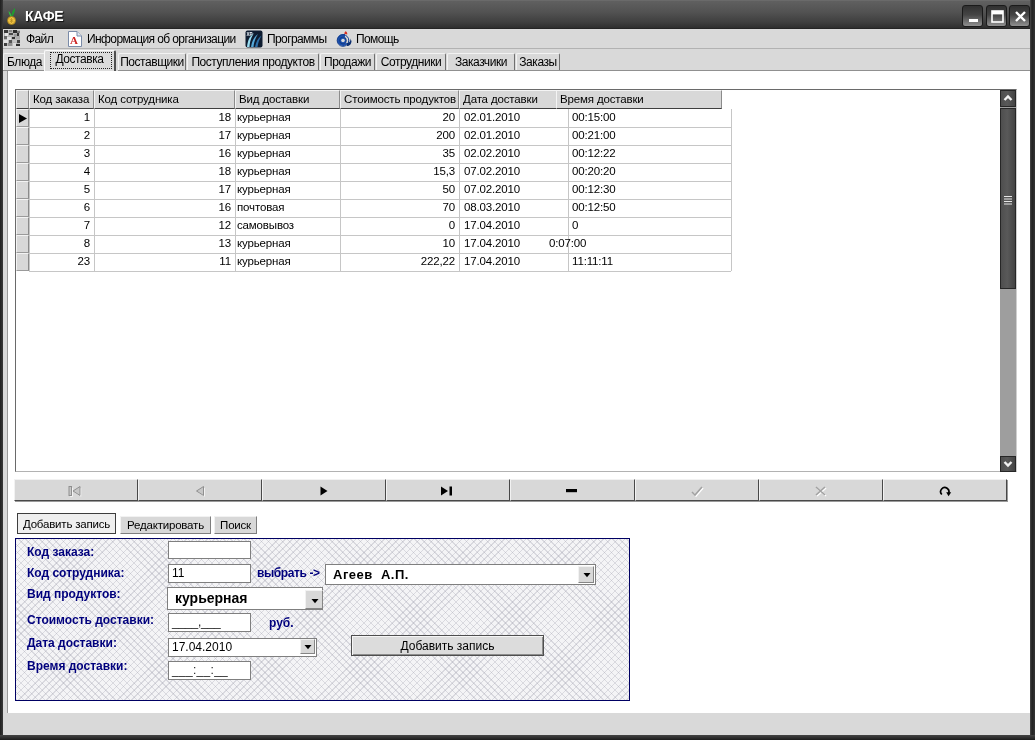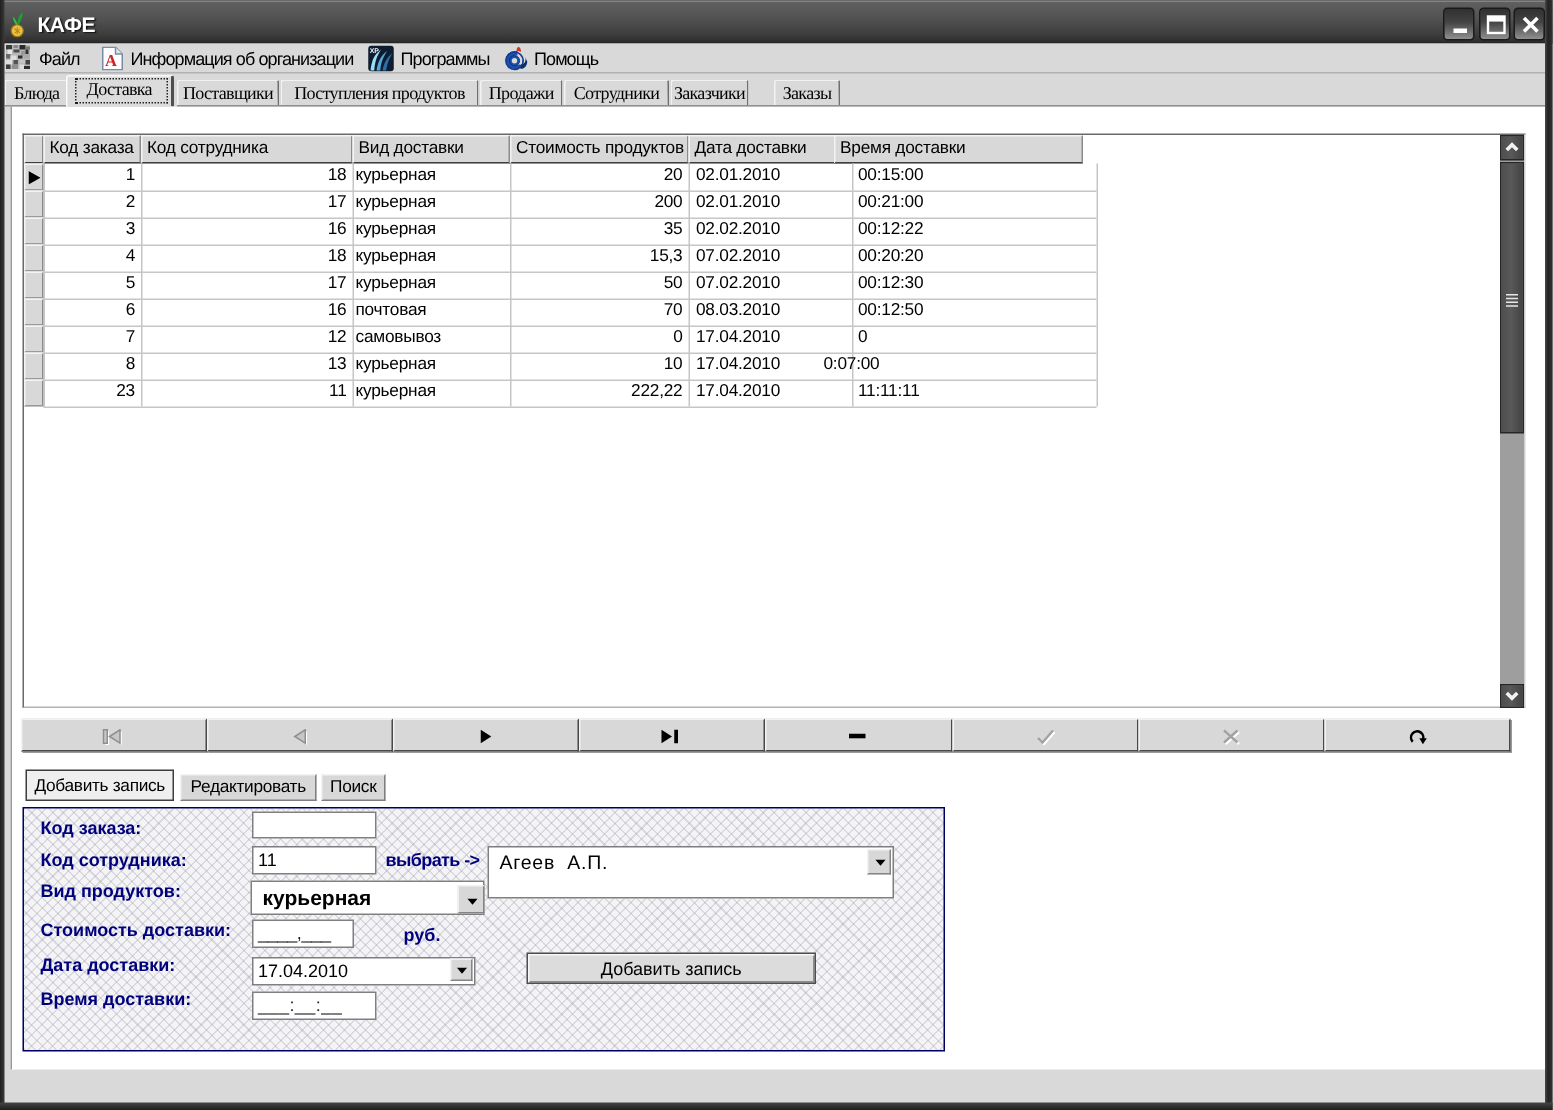--- a/index.html
+++ b/index.html
@@ -20,21 +20,21 @@
 
 #menu { left:3px; top:29px; width:1028px; height:20px; background:#d9d9d9; border-bottom:1px solid #b2b2b2; }
 #menu span.mi { position:absolute; top:3px; font-size:12px; letter-spacing:-0.6px; }
 
 
 #page { left:7px; top:71px; width:1023px; height:642px; background:#fff; border-left:1px solid #9a9a9a; box-shadow:inset 1px 0 0 #fff; }
 
 
 .tab { position:absolute; height:17px; background:#d9d9d9; white-space:nowrap; letter-spacing:-0.45px;
   border-left:1px solid #f2f2f2; border-top:1px solid #f2f2f2; border-right:1px solid #6f6f6f;
-  border-radius:2px 2px 0 0; text-align:center; font-size:12px; line-height:16px;font-family:Liberation Serif, serif; }
+  border-radius:2px 2px 0 0; text-align:center; font-size:12px; line-height:16px; }
 .tabsel { height:21px; border-left:1px solid #fafafa; border-top:1px solid #fafafa; border-right:2px solid #4f4f4f; background:#dcdcdc; line-height:17px; }
 .focusbox { position:absolute; left:5px; top:1px; right:2px; bottom:2px; border:1px dotted #222; }
 
 
 #grid { left:15px; top:89px; width:1002px; height:383px; background:#fff;
   border-top:1px solid #6a6a6a; border-left:1px solid #6a6a6a; border-bottom:1px solid #b2b2b2; border-right:1px solid #cfcfcf; }
 .hcell { position:absolute; top:0; height:19px; background:#d8d8d8; letter-spacing:-0.15px;
   border-top:1px solid #f4f4f4; border-left:1px solid #f4f4f4; border-right:1px solid #8b8b8b; border-bottom:1px solid #3f3f3f;
   font-size:11.5px; line-height:17px; padding-left:3px; white-space:nowrap; overflow:hidden; }
 .icell { position:absolute; left:0; width:13px; height:19px; background:#d8d8d8;
@@ -163,21 +163,21 @@
 
   <div id="page" class="abs"></div>
 
   <div class="abs" style="left:3px;top:50px;width:1027px;height:21px;background:#d9d9d9"></div>
   <div class="tab" style="left:3px;top:53px;width:43px">Блюда</div>
   <div class="tab tabsel" style="left:44px;top:50px;width:72px">Доставка<div class="focusbox"></div></div>
   <div class="tab" style="left:118px;top:53px;width:68px">Поставщики</div>
   <div class="tab" style="left:187px;top:53px;width:132px">Поступления продуктов</div>
   <div class="tab" style="left:320px;top:53px;width:55px">Продажи</div>
   <div class="tab" style="left:376px;top:53px;width:70px">Сотрудники</div>
-  <div class="tab" style="left:447px;top:53px;width:52px">Заказчики</div>
+  <div class="tab" style="left:447px;top:53px;width:68px">Заказчики</div>
   <div class="tab" style="left:516px;top:53px;width:44px">Заказы</div>
   <div class="abs" style="left:3px;top:70px;width:41px;height:1px;background:#909090"></div>
   <div class="abs" style="left:118px;top:70px;width:912px;height:1px;background:#909090"></div>
 
   <div id="grid" class="abs">
     <div class="icell" style="top:0;border-bottom:1px solid #3f3f3f"></div>
     <div class="hcell" style="left:13px;width:65px">Код заказа</div>
     <div class="hcell" style="left:78px;width:141px">Код сотрудника</div>
     <div class="hcell" style="left:219px;width:105px">Вид доставки</div>
     <div class="hcell" style="left:324px;width:119px">Стоимость продуктов</div>
@@ -354,33 +354,33 @@
     <div class="flab" style="left:11px;top:6px">Код заказа:</div>
     <div class="flab" style="left:11px;top:27px">Код сотрудника:</div>
     <div class="flab" style="left:11px;top:48px">Вид продуктов:</div>
     <div class="flab" style="left:11px;top:74px">Стоимость доставки:</div>
     <div class="flab" style="left:11px;top:97px">Дата доставки:</div>
     <div class="flab" style="left:11px;top:120px">Время доставки:</div>
 
     <div class="fedit" style="left:152px;top:2px;width:83px;height:18px"></div>
     <div class="fedit" style="left:152px;top:25px;width:83px;height:19px;line-height:17px">11</div>
     <div class="flab" style="left:241px;top:27px;letter-spacing:-0.4px">выбрать -&gt;</div>
-    <div class="fedit" style="left:309px;top:25px;width:271px;height:35px;font-size:13px;font-weight:normal;letter-spacing:0.5px;line-height:19px;padding-left:7px">Агеев&nbsp;&nbsp;А.П.</div>
+    <div class="fedit" style="left:309px;top:25px;width:271px;height:21px;font-size:13px;font-weight:bold;letter-spacing:0.5px;line-height:19px;padding-left:7px">Агеев&nbsp;&nbsp;А.П.</div>
     <div class="carrow" style="left:562px;top:27px;width:16px;height:17px">
         <svg style="left:4px;top:6px" width="8" height="5">
           <polygon points="0.5,0 7.5,0 4,4.2" fill="#000"></polygon>
         </svg>
       </div>
     <div class="fedit" style="left:151px;top:48px;width:156px;height:23px;font-size:14px;font-weight:bold;line-height:21px;padding-left:7px">курьерная</div>
     <div class="carrow" style="left:289px;top:51px;width:18px;height:19px">
         <svg style="left:5px;top:8px" width="8" height="5">
           <polygon points="0.5,0 7.5,0 4,4.2" fill="#000"></polygon>
         </svg>
       </div>
-    <div class="fedit" style="left:152px;top:74px;width:68px;height:19px;line-height:17px;color:#222;letter-spacing:-0.2px">____,___</div>
+    <div class="fedit" style="left:152px;top:74px;width:83px;height:19px;line-height:17px;color:#222;letter-spacing:-0.2px">____,___</div>
     <div class="flab" style="left:253px;top:77px">руб.</div>
     <div class="fedit" style="left:152px;top:99px;width:149px;height:19px;line-height:17px">17.04.2010</div>
     <div class="carrow" style="left:284px;top:100px;width:15px;height:15px">
         <svg style="left:3px;top:5px" width="8" height="5">
           <polygon points="0.5,0 7.5,0 4,4.2" fill="#000"></polygon>
         </svg>
       </div>
     <div class="fedit" style="left:152px;top:122px;width:83px;height:19px;line-height:17px;color:#222;letter-spacing:0.3px">___:__:__</div>
 
     <div class="fbtn" style="left:335px;top:96px;width:193px;height:21px;line-height:20px">Добавить запись</div>

